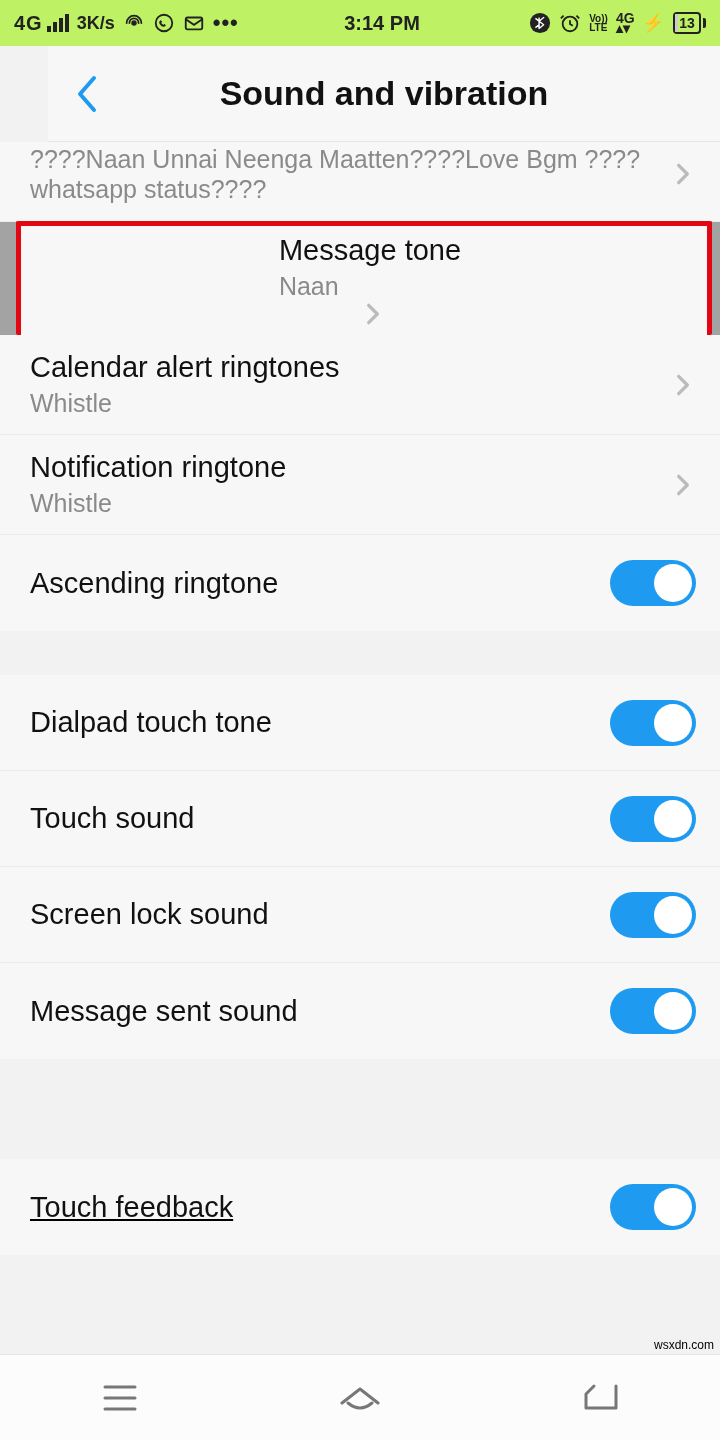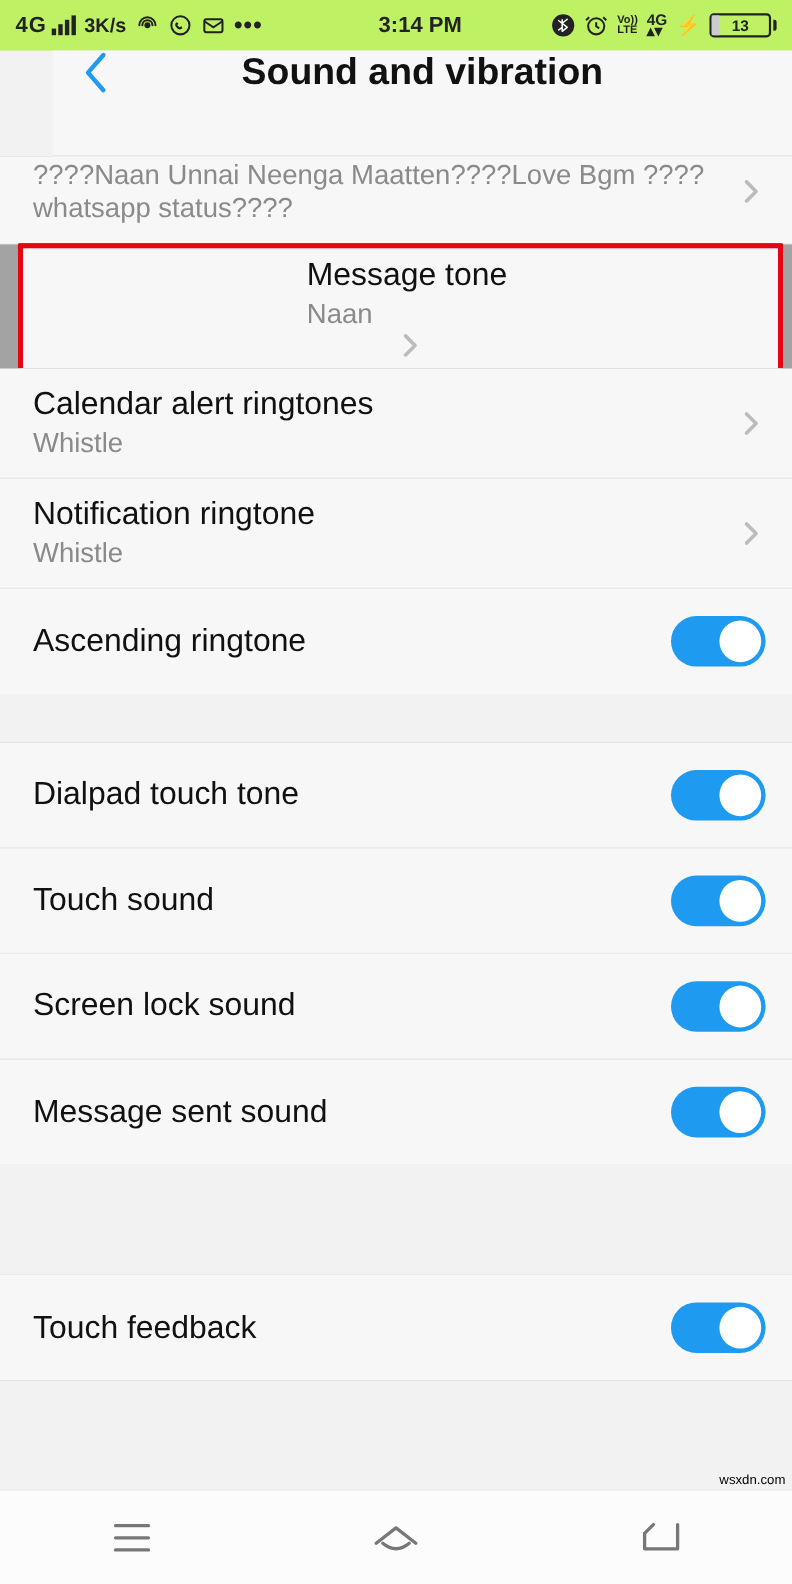--- a/index.html
+++ b/index.html
@@ -29,31 +29,31 @@
     .sig-4g { font-weight: 700; letter-spacing: 1px; display: flex; align-items: center; gap: 4px;}
     .signal-bars { display: inline-flex; align-items: flex-end; gap: 2px; height: 18px;}
     .signal-bars span { width: 4px; background:#222; display:inline-block;}
     .signal-bars span:nth-child(1){height:6px;}
     .signal-bars span:nth-child(2){height:10px;}
     .signal-bars span:nth-child(3){height:14px;}
     .signal-bars span:nth-child(4){height:18px;}
     .speed { font-size: 18px; font-weight: 600;}
     .ic { width: 22px; height: 22px; display: inline-flex; align-items:center; justify-content:center;}
     .battery { display: inline-flex; align-items:center; gap:2px;}
-    .battery-body { width: 56px; height: 22px; border: 2px solid #222; border-radius: 4px; position: relative; display:flex; align-items:center; }
+    .battery-body { width: 28px; height: 22px; border: 2px solid #222; border-radius: 4px; position: relative; display:flex; align-items:center; }
     .battery-cap { width: 3px; height: 10px; background:#222; border-radius: 0 2px 2px 0;}
     .battery-num { font-size: 14px; position:absolute; left:0; right:0; text-align:center; font-weight:600;}
     .battery-fill { width: 13%; height: 100%; background: #ccc;}
     .volte { font-size: 10px; line-height: 9px; text-align:left; font-weight:700;}
     
     .header {
       height: 96px;
       background: #f7f7f7;
       display: flex;
-      align-items: flex-start;
+      align-items: center;
       padding: 0 20px;
       position: relative;
       border-bottom: 1px solid #e6e6e6;
       margin-left: 48px;
     }
     .back-btn { width: 40px; height: 40px; display:flex; align-items:center; justify-content:center;}
     .back-btn svg { stroke: #1e9bf0; }
     .header-title {
       position: absolute;
       left: 0; right: 0;
@@ -282,21 +282,21 @@
       </div>
     <div class="toggle on">
         <div class="knob"></div>
       </div>
   </div>
 </div>
 
 <div class="gap-lg"></div>
 
 <div class="section">
-  <div class="row" style="border-bottom:none;">
+  <div class="row" style="border-bottom:none;text-decoration:underline;">
     <div class="row-content">
         <div class="row-title">Touch feedback</div>
       </div>
     <div class="toggle on">
         <div class="knob"></div>
       </div>
   </div>
 </div>
 
 <div class="watermark">wsxdn.com</div>

